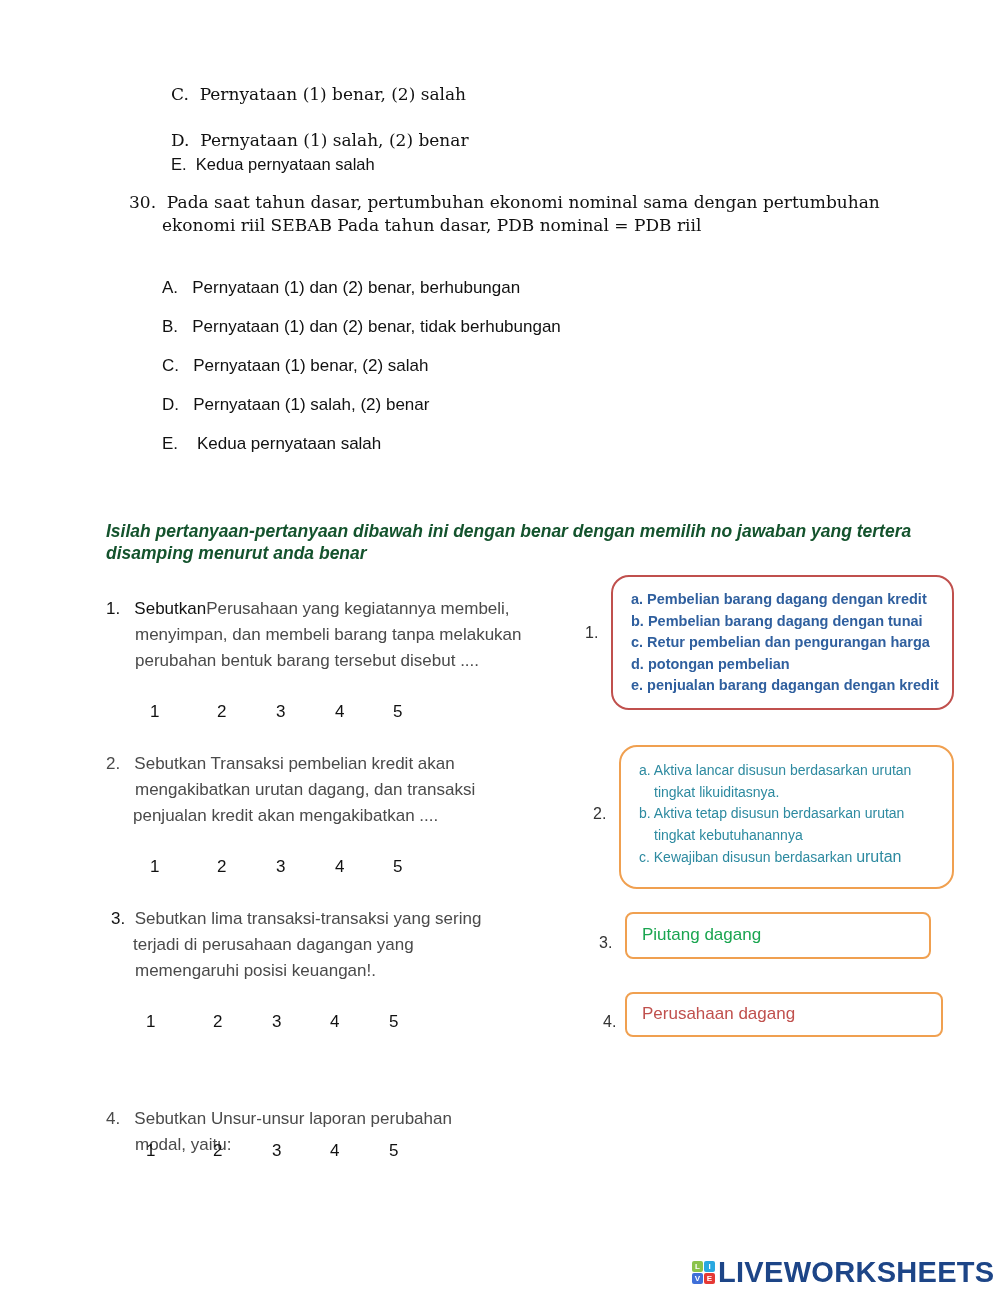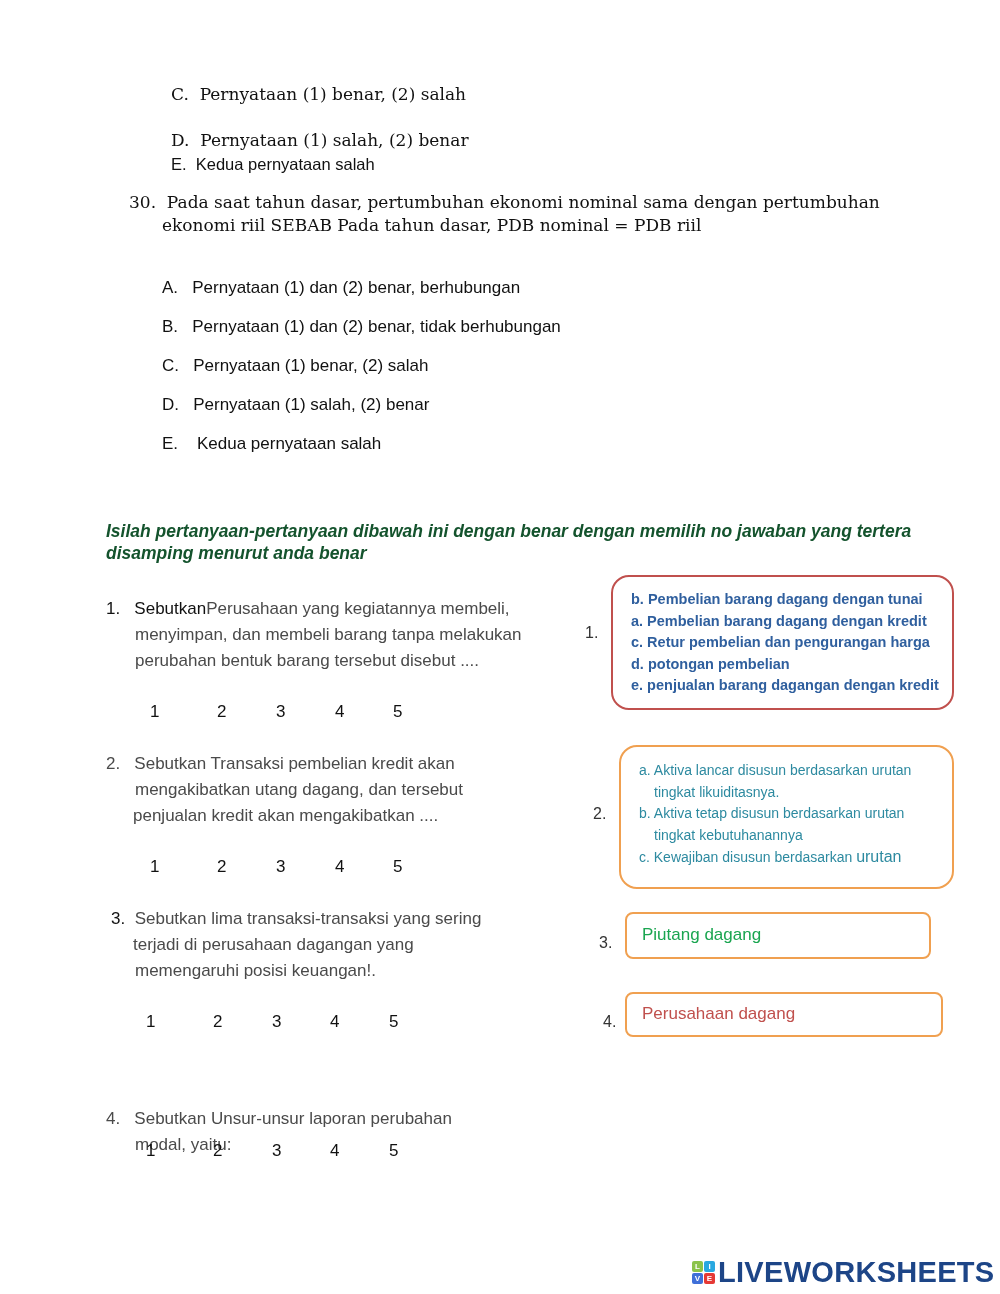--- a/index.html
+++ b/index.html
@@ -70,21 +70,21 @@
 <div class="num-row">
   <span style="left:150px; top:702px;">1</span>
   <span style="left:217px; top:702px;">2</span>
   <span style="left:276px; top:702px;">3</span>
   <span style="left:335px; top:702px;">4</span>
   <span style="left:393px; top:702px;">5</span>
 </div>
 
 <div class="abs q-text" style="left:106px; top:751px;">
   <div><span>2.</span>&nbsp;&nbsp;&nbsp;<span>Sebutkan Transaksi pembelian kredit akan</span></div>
-  <div style="padding-left:29px;">mengakibatkan utang dagang, dan tersebut</div>
+  <div style="padding-left:29px;">mengakibatkan urutan dagang, dan transaksi</div>
   <div style="padding-left:27px;">penjualan kredit akan mengakibatkan ....</div>
 </div>
 <div class="num-row">
   <span style="left:150px; top:857px;">1</span>
   <span style="left:217px; top:857px;">2</span>
   <span style="left:276px; top:857px;">3</span>
   <span style="left:335px; top:857px;">4</span>
   <span style="left:393px; top:857px;">5</span>
 </div>
 
@@ -109,22 +109,22 @@
   <span style="left:146px; top:1141px;">1</span>
   <span style="left:213px; top:1141px;">2</span>
   <span style="left:272px; top:1141px;">3</span>
   <span style="left:330px; top:1141px;">4</span>
   <span style="left:389px; top:1141px;">5</span>
 </div>
 
 <div class="side-num" style="left:585px; top:624px;">1.</div>
 <div class="box box1" style="left:611px; top:575px; width:339px; height:131px;">
   <div style="position:absolute; left:18px; top:12px;">
+    <div class="line">a. Pembelian barang dagang dengan kredit</div>
     <div class="line">b. Pembelian barang dagang dengan tunai</div>
-    <div class="line">a. Pembelian barang dagang dengan kredit</div>
     <div class="line">c. Retur pembelian dan pengurangan harga</div>
     <div class="line">d. potongan pembelian</div>
     <div class="line">e. penjualan barang dagangan dengan kredit</div>
   </div>
 </div>
 
 <div class="side-num" style="left:593px; top:805px;">2.</div>
 <div class="box box2" style="left:619px; top:745px; width:331px; height:140px;">
   <div style="position:absolute; left:18px; top:13px;">
     <div class="line">a. Aktiva lancar disusun berdasarkan urutan</div>

